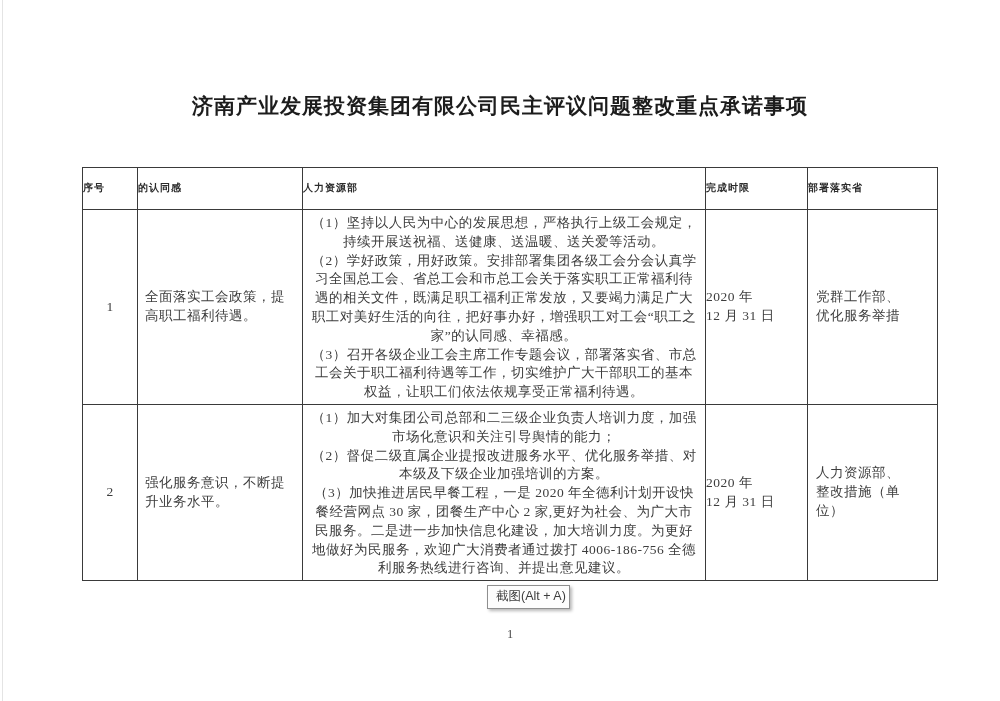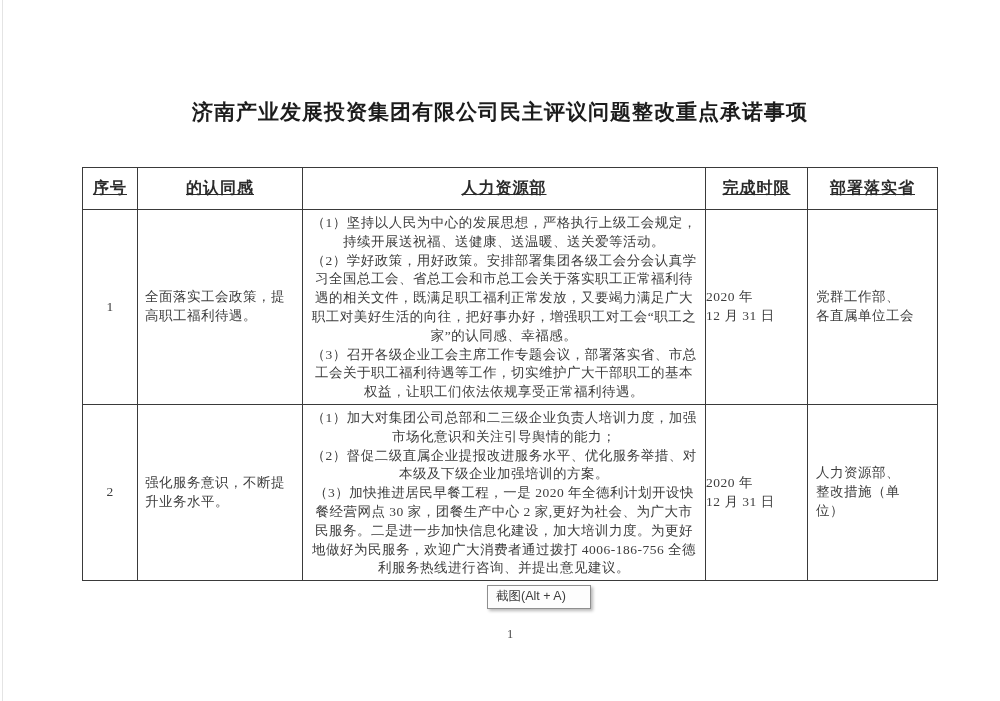--- a/index.html
+++ b/index.html
@@ -7,41 +7,41 @@
   body {
     position: relative;
     font-family: "Liberation Serif", "DejaVu Serif", serif;
     color: #3d3d3d;
   }
   .page-edge {
     position: absolute; left: 2px; top: 0; width: 1px; height: 701px;
     background: #e4e4e4;
   }
   .doc-title {
-    position: absolute; top: 98px; left: 0; width: 1000px;
+    position: absolute; top: 92px; left: 0; width: 1000px;
     text-align: center;
     font-size: 21px; font-weight: bold; color: #1c1c1c;
     letter-spacing: 1px;
   }
   table.main {
     position: absolute; left: 82px; top: 167px; width: 855px;
     border-collapse: collapse; table-layout: fixed;
   }
   table.main th, table.main td {
     border: 1px solid #3a3a3a;
     font-size: 13.5px;
     line-height: 18.8px;
     letter-spacing: 0.5px;
     vertical-align: middle;
     overflow: hidden;
   }
   table.main th {
     height: 42px;
-    font-size: 16px; font-weight: bold; color: #2b2b2b;
-    text-align: center; letter-spacing: 1px; text-decoration: underline;
+    font-size: 10px; font-weight: bold; color: #2b2b2b;
+    text-align: left; letter-spacing: 1px;
   }
   tr.r0 { height: 190px; }
   tr.r1 { height: 173px; }
   td.c-no { text-align: center; }
   td.c-goal {
     padding: 6px 14px 6px 7px;
     white-space: pre-line;
   }
   td.c-measures {
     vertical-align: top;
@@ -55,21 +55,21 @@
   }
   td.c-unit {
     padding: 6px 14px 6px 8px;
     white-space: pre-line;
   }
   .snip-tooltip {
     position: absolute; left: 487px; top: 585px;
     background: #fdfdfd;
     border: 1px solid #8f8f8f;
     box-shadow: 2px 2px 3px rgba(0,0,0,0.28);
-    padding: 2px 24px 3px 8px;
+    padding: 2px 3px 3px 8px;
     font-family: "Liberation Sans", "DejaVu Sans", sans-serif;
     font-size: 12.5px; color: #3c3c3c;
     white-space: nowrap;
   }
   .page-number {
     position: absolute; top: 627px; left: 0; width: 1020px;
     text-align: center;
     font-size: 12.5px; color: #4a4a4a;
   }
 </style>
@@ -100,21 +100,21 @@
   <tbody>
     <tr class="r0">
       <td class="c-no">1</td>
       <td class="c-goal">全面落实工会政策，提高职工福利待遇。</td>
       <td class="c-measures">（1）坚持以人民为中心的发展思想，严格执行上级工会规定，持续开展送祝福、送健康、送温暖、送关爱等活动。
 （2）学好政策，用好政策。安排部署集团各级工会分会认真学习全国总工会、省总工会和市总工会关于落实职工正常福利待遇的相关文件，既满足职工福利正常发放，又要竭力满足广大职工对美好生活的向往，把好事办好，增强职工对工会“职工之家”的认同感、幸福感。
 （3）召开各级企业工会主席工作专题会议，部署落实省、市总工会关于职工福利待遇等工作，切实维护广大干部职工的基本权益，让职工们依法依规享受正常福利待遇。</td>
       <td class="c-deadline">2020 年
 12 月 31 日</td>
       <td class="c-unit">党群工作部、
-各直属单位工会</td>
+优化服务举措</td>
     </tr>
     <tr class="r1">
       <td class="c-no">2</td>
       <td class="c-goal">强化服务意识，不断提升业务水平。</td>
       <td class="c-measures">（1）加大对集团公司总部和二三级企业负责人培训力度，加强市场化意识和关注引导舆情的能力；
 （2）督促二级直属企业提报改进服务水平、优化服务举措、对本级及下级企业加强培训的方案。
 （3）加快推进居民早餐工程，一是 2020 年全德利计划开设快餐经营网点 30 家，团餐生产中心 2 家,更好为社会、为广大市民服务。二是进一步加快信息化建设，加大培训力度。为更好地做好为民服务，欢迎广大消费者通过拨打 4006-186-756 全德利服务热线进行咨询、并提出意见建议。</td>
       <td class="c-deadline">2020 年
 12 月 31 日</td>
       <td class="c-unit">人力资源部、

